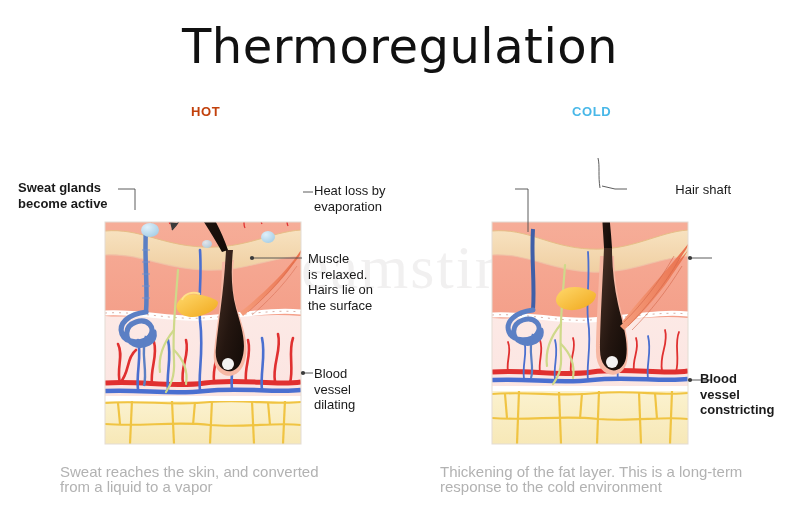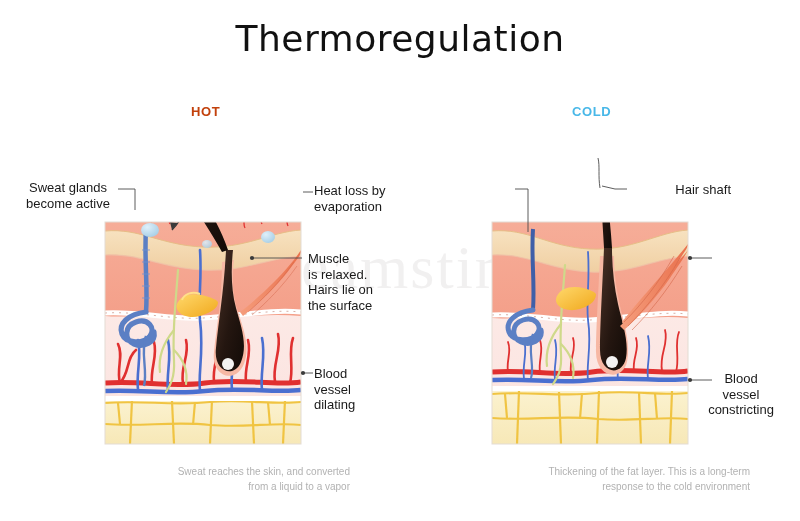--- a/index.html
+++ b/index.html
@@ -9,21 +9,21 @@
     font-family:"Liberation Sans", sans-serif;
     overflow:hidden;
     position:relative;
   }
   #stage{position:absolute;left:0;top:0;width:800px;height:521px;}
 
   .title{
     position:absolute;left:0;top:18px;width:800px;
     text-align:center;
     font-family:"DejaVu Sans", sans-serif;
-    font-size:36px;
+    font-size:48px;
     font-weight:400;
     color:#111111;
     letter-spacing:0.5px;
   }
 
   .cond-label{
     position:absolute;
     font-size:13px;
     font-weight:bold;
     letter-spacing:0.6px;
@@ -31,29 +31,29 @@
   .cond-hot{left:191px;top:104px;color:#c2410c;}
   .cond-cold{left:572px;top:104px;color:#49b8e8;}
 
   .anno{
     position:absolute;
     font-size:13px;
     line-height:15.5px;
     color:#1a1a1a;
     white-space:pre-line;
   }
-  .anno.r{text-align:center;}
+  .anno.r{text-align:left;font-weight:bold;}
   .anno.l{text-align:left;}
 
   .caption{
     position:absolute;
-    font-size:10px;
+    font-size:15px;
     line-height:15px;
     color:#b2b2b2;
-    text-align:right;
+    text-align:left;
     white-space:pre-line;
   }
 
   .wm{
     position:absolute;
     left:0;top:232px;width:800px;
     text-align:center;
     font-family:"Liberation Serif", serif;
     font-size:62px;
     letter-spacing:2px;

